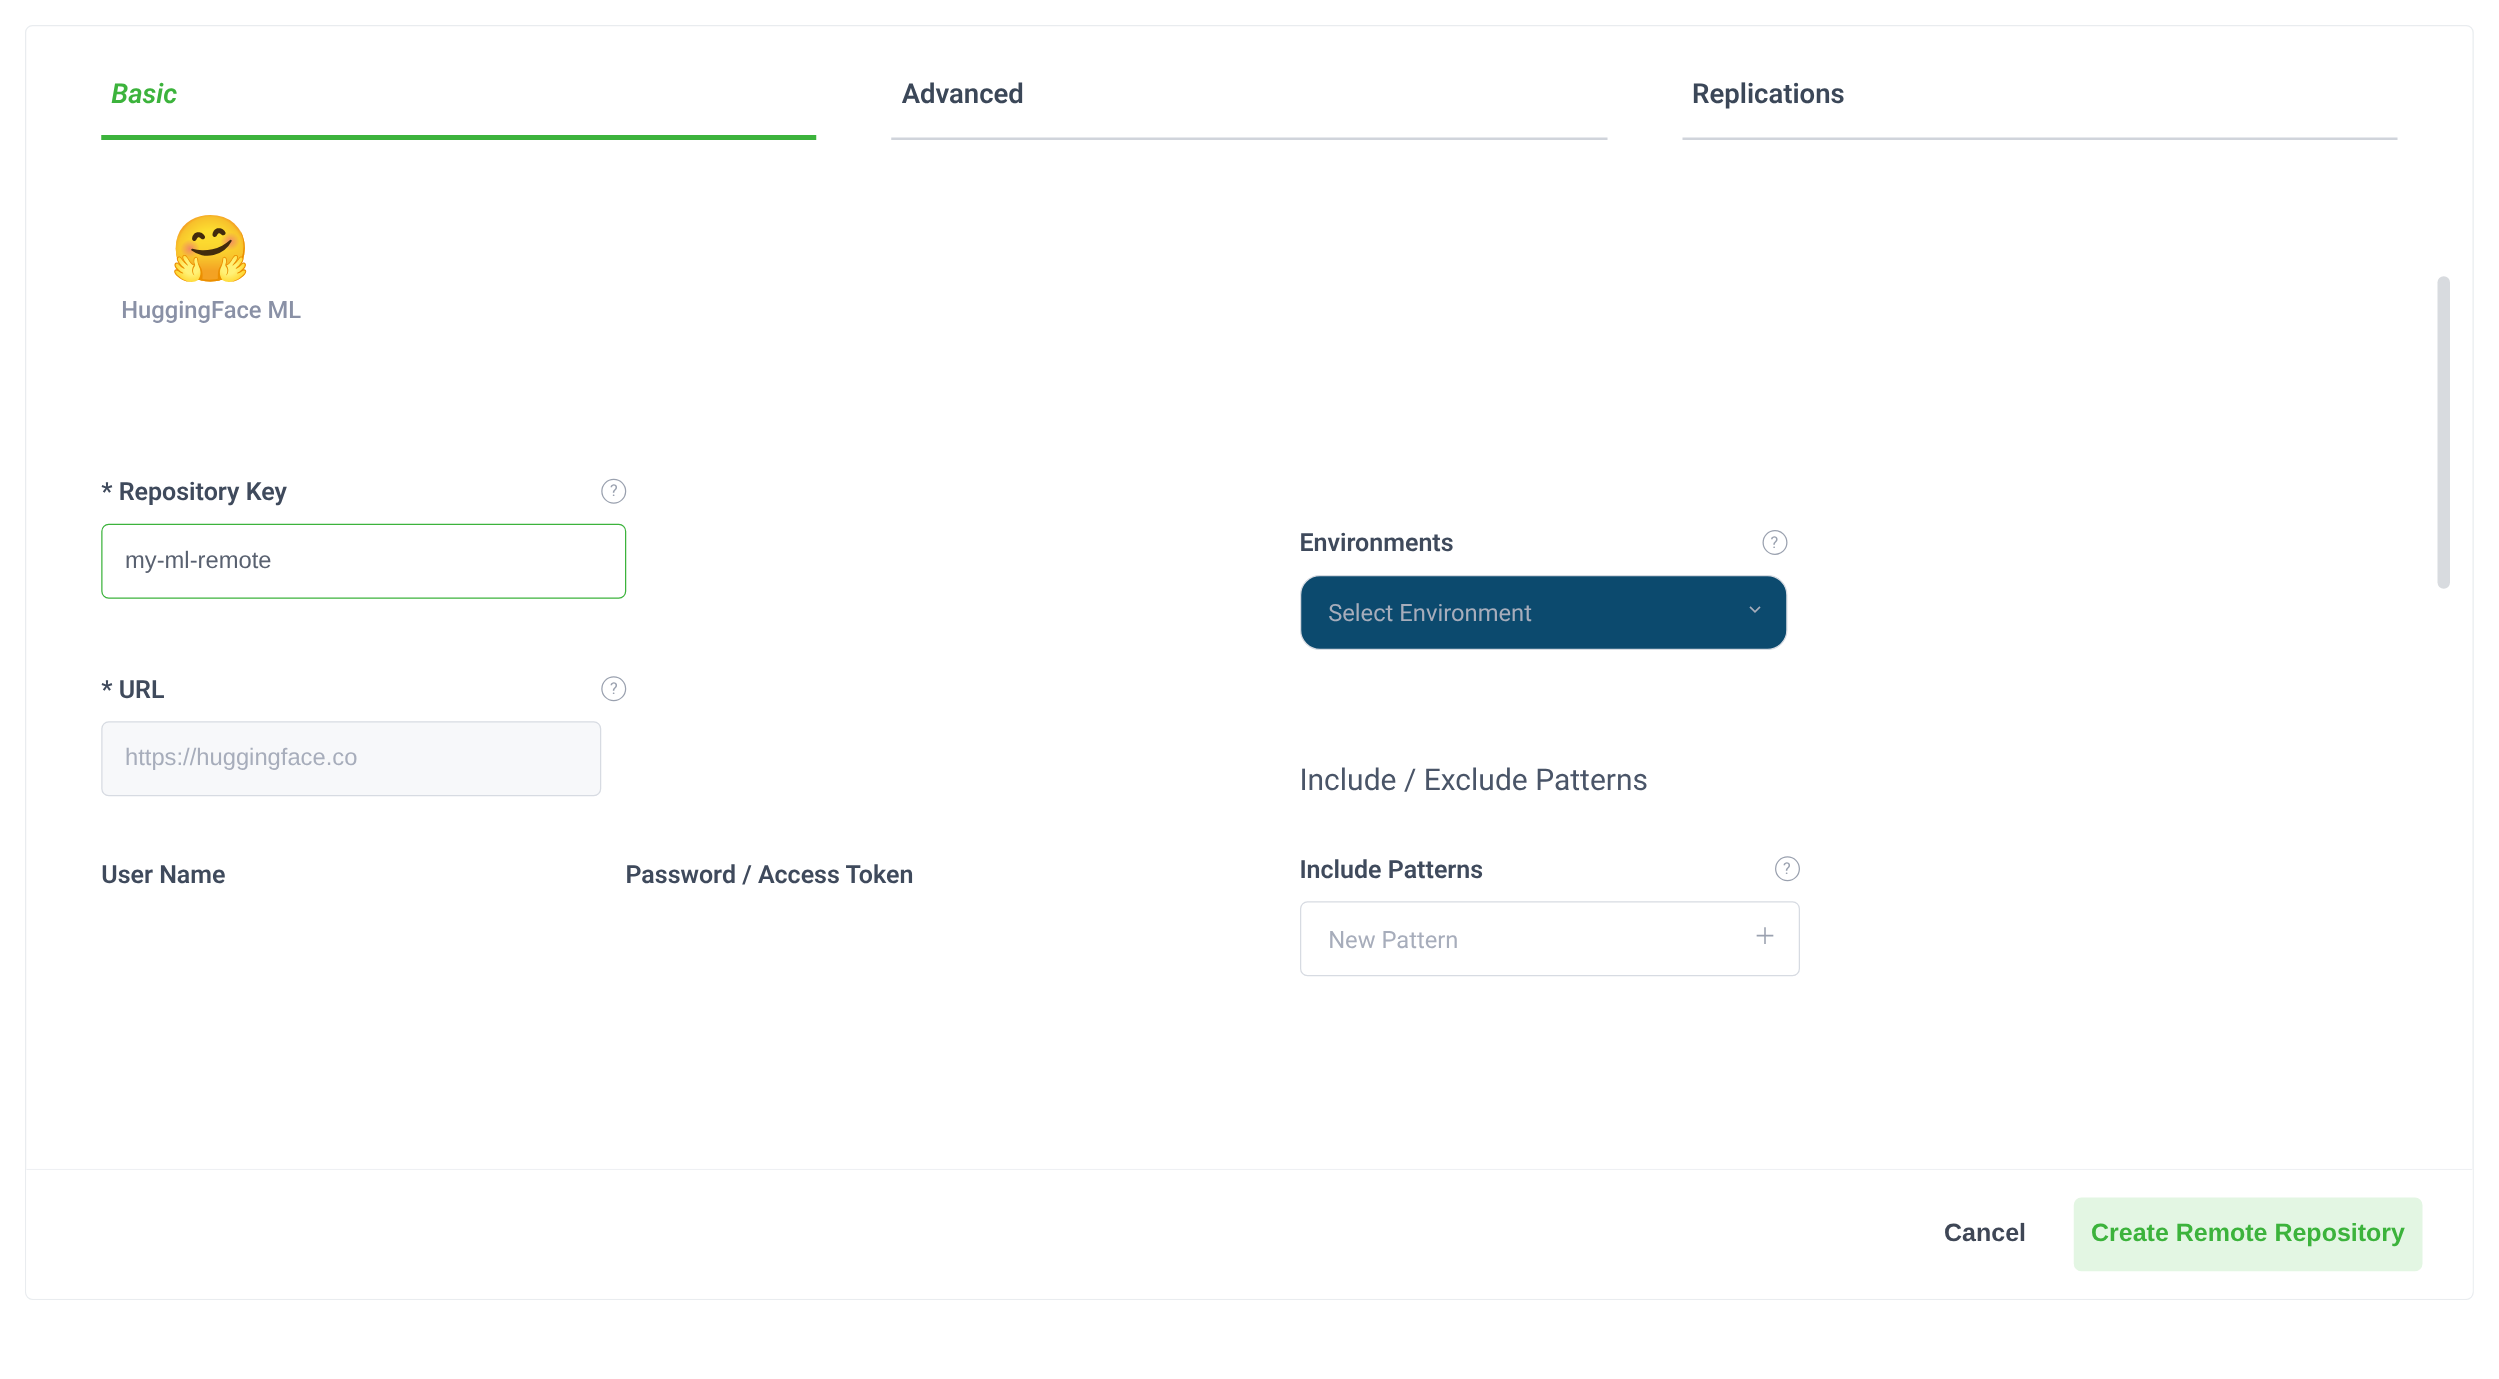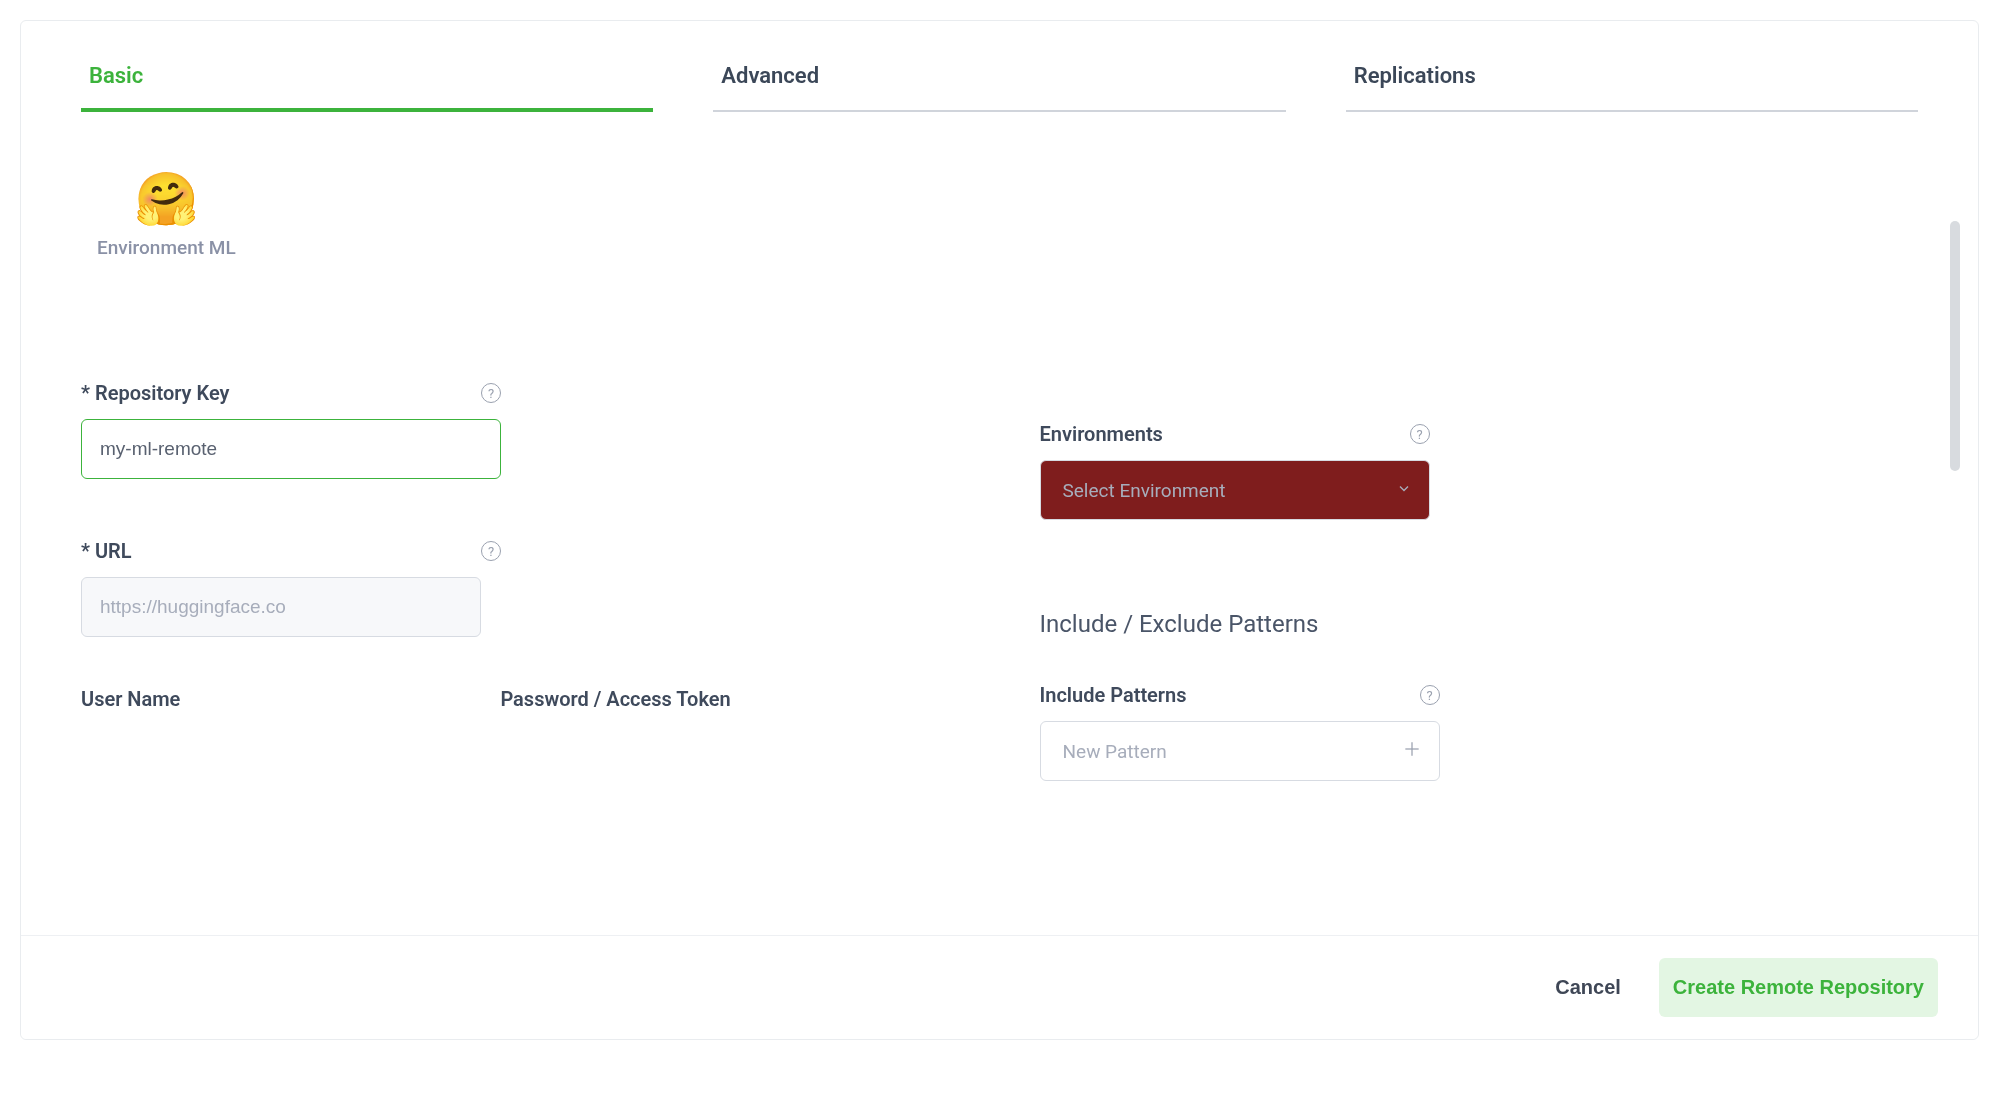--- a/index.html
+++ b/index.html
@@ -45,20 +45,21 @@
       border-bottom: 2px solid #d0d4db;
       font-size: 22px;
       font-weight: 600;
       color: #3b4758;
       cursor: pointer;
       padding-left: 8px;
     }
     .tab.active {
       color: #3cb33c;
       border-bottom: 4px solid #3cb33c;
+      font-style: italic;
     }
     .content {
       padding: 50px 60px 0 60px;
       display: flex;
       gap: 80px;
       height: 740px;
       overflow: hidden;
       position: relative;
     }
     .left-col, .right-col {
@@ -144,25 +145,25 @@
       margin-top: 0;
     }
     .select-wrap {
       position: relative;
       width: 390px;
     }
     .select {
       width: 100%;
       height: 60px;
       border: 1px solid #d7dbe2;
-      border-radius: 6px;
+      border-radius: 16px;
       padding: 0 42px 0 22px;
       font-size: 19px;
       color: #a7adbb;
-      background: #7f1d1d;
+      background: #0c4a6e;
       display: flex;
       align-items: center;
       cursor: pointer;
     }
     .chevron {
       position: absolute;
       right: 18px;
       top: 50%;
       transform: translateY(-50%);
       pointer-events: none;
@@ -262,21 +263,21 @@
     <div class="tabs">
       <div class="tab active">Basic</div>
       <div class="tab">Advanced</div>
       <div class="tab">Replications</div>
     </div>
 
     <div class="content">
       <div class="left-col">
         <div class="repo-card">
           <div class="repo-icon">🤗</div>
-          <div class="repo-name">Environment ML</div>
+          <div class="repo-name">HuggingFace ML</div>
         </div>
 
         <div class="field-group">
           <div class="field-label-row">
             <div class="field-label">* Repository Key</div>
             <div class="help-icon">?</div>
           </div>
           <input class="input active" value="my-ml-remote" style="">
         </div>
 

